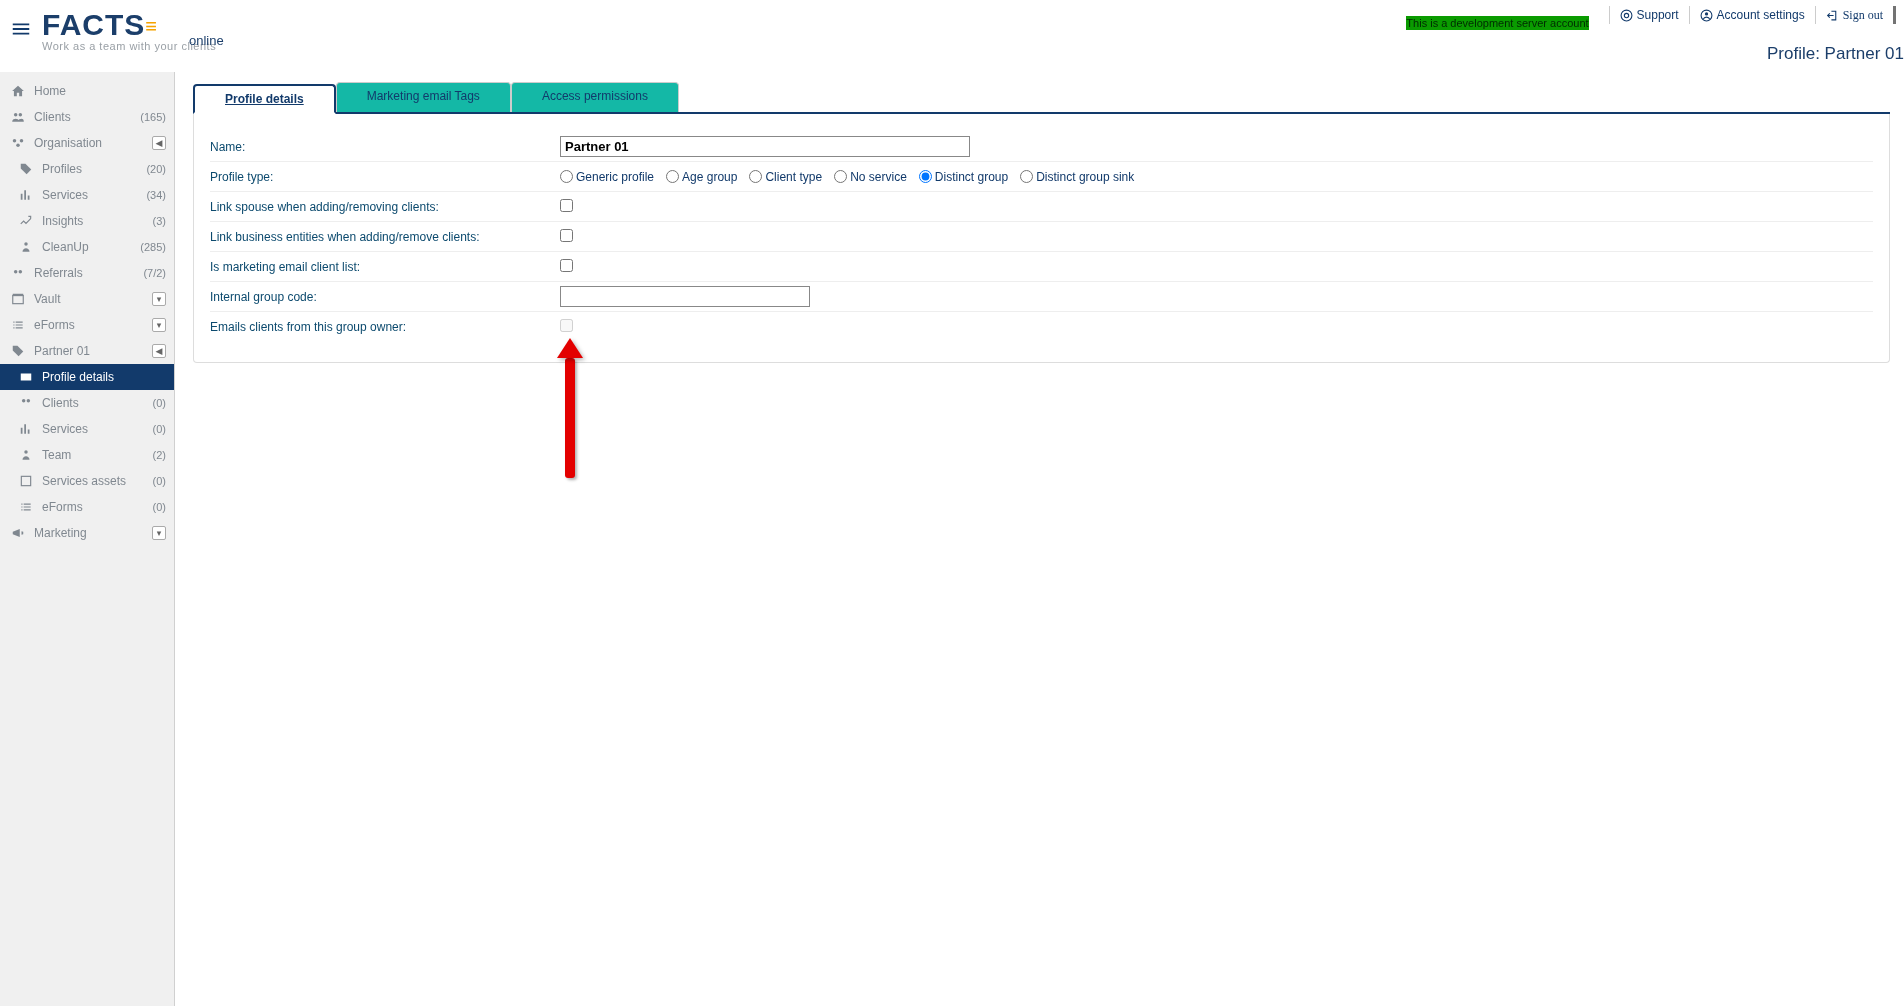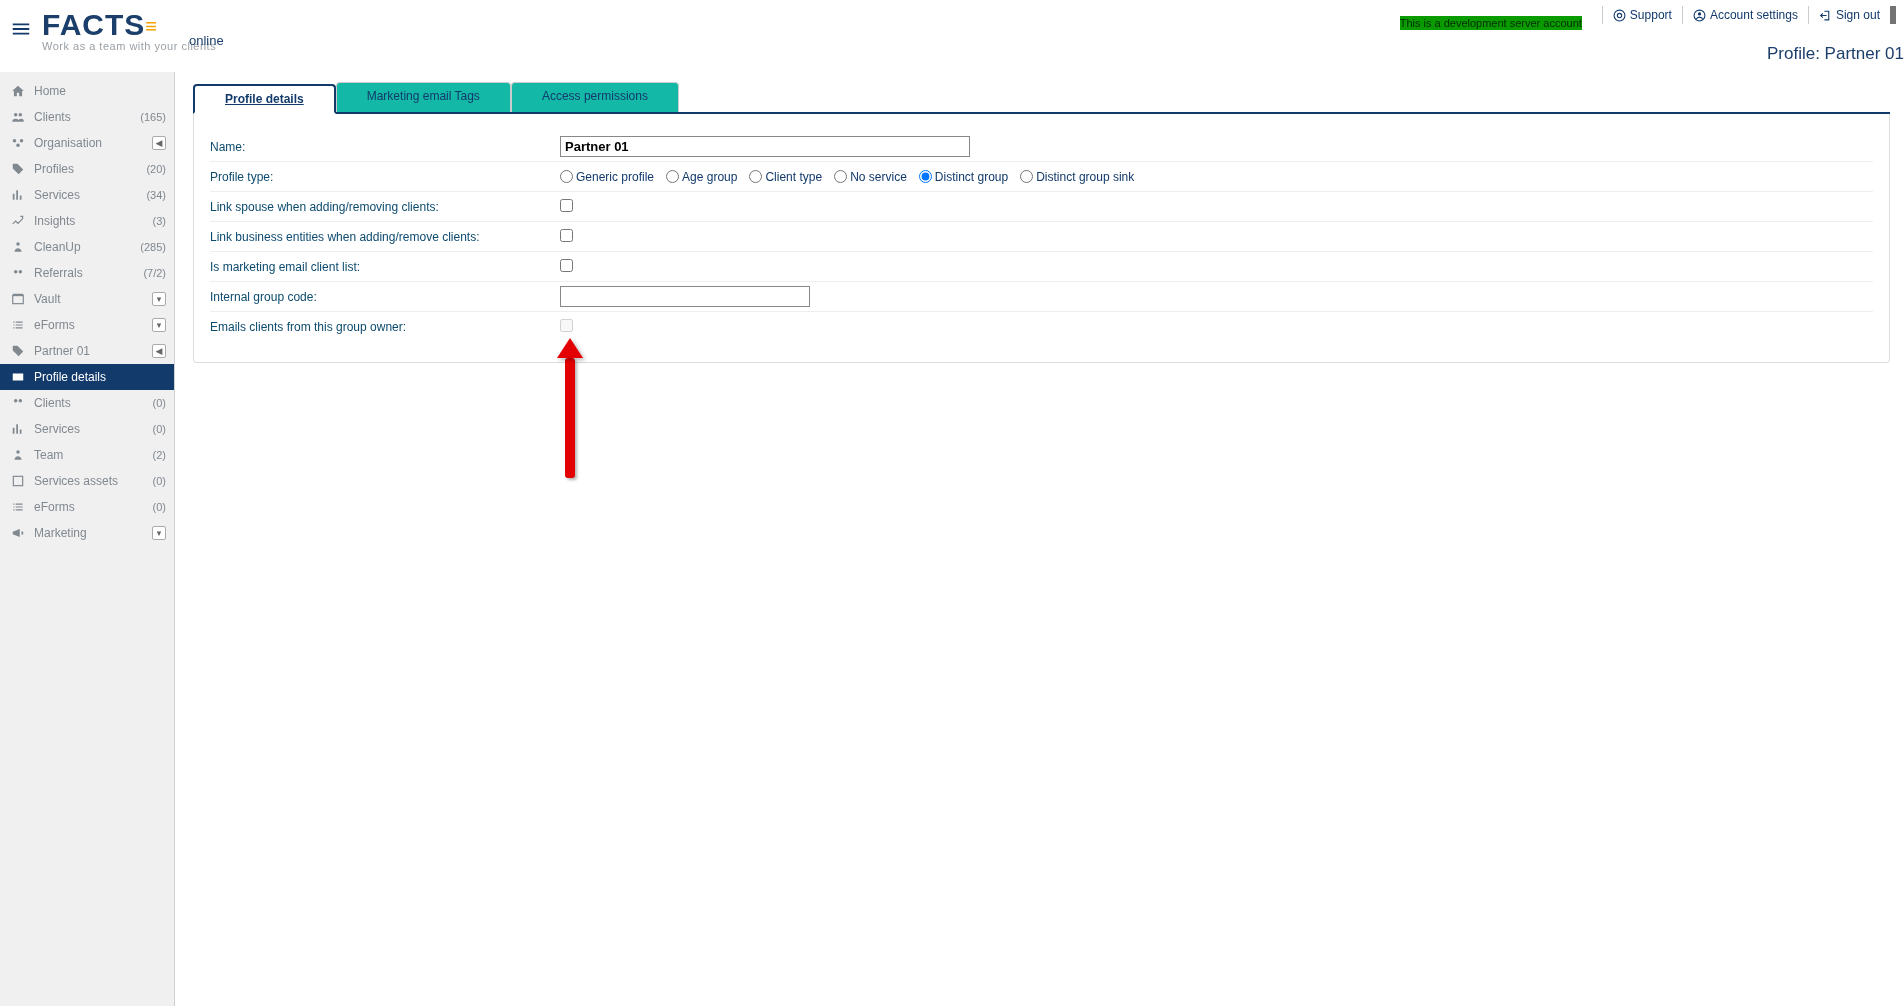--- a/index.html
+++ b/index.html
@@ -10,29 +10,29 @@
 .hamburger { width: 24px; height: 24px; margin: 14px 8px 0 2px; cursor: pointer; color:#123a6b; }
 .logo-block { margin-top: 4px; }
 .logo-text { font-size: 30px; font-weight: 800; letter-spacing: 1px; color: #1b3e6a; font-family: Arial, sans-serif; }
 .logo-sub { font-size: 11px; color:#9aa0a6; letter-spacing:0.5px; margin-top:-2px; }
 .logo-online { font-size: 13px; color:#1b3e6a; position:relative; top:10px;margin-left:34px; }
 .logo-dashes { color:#f5a300; letter-spacing:-2px; font-size:20px; position:relative; top:-2px;}
 .top-spacer { flex: 1; }
 .dev-banner { background:#0a9b00; color:#002b00; font-size:11px; padding:1px 0; align-self:flex-start; margin-top:12px; }
 .top-links { display:flex; align-items:center; gap:0; margin-left:20px; padding-top:2px; }
 .top-link { display:flex; align-items:center; gap:4px; padding:0 10px; color:#123a6b; font-size:12px; cursor:pointer; border-left:1px solid #ccc; height:18px; }
-.top-link:last-child { border-right:6px solid #737373; }
+.top-link:last-child { border-right:3px solid #737373;font-family:Liberation Serif, serif; }
 
 .page-title { text-align:right; font-size:17px; color:#1b3e6a; margin-top:-18px; margin-bottom:8px; }
 
 
 .layout { display:flex; }
 .sidebar { width:175px; background:#f0f0f0; border-right:1px solid #d0d0d0; min-height:940px; padding-top:6px; }
 .nav-item { display:flex; align-items:center; padding:4px 8px; height:26px; color:#808890; font-size:12px; cursor:pointer; }
-.nav-item.sub { padding-left:8px; }
+.nav-item.sub { padding-left:16px; }
 .nav-item.active { background:#123a6b; color:#fff; }
 .nav-icon { width:20px; display:inline-flex; align-items:center; justify-content:center; margin-right:6px; color:inherit; }
 .nav-label { flex:1; white-space:nowrap; }
 .nav-count { font-size:11px; color:#808890; }
 .nav-caret { width:14px; height:14px; border:1px solid #aaa; display:flex; align-items:center; justify-content:center; font-size:9px; color:#666; background:#fff; border-radius:2px; }
 
 
 .main { flex:1; padding:10px 14px 10px 18px; }
 .tabs { display:flex; border-bottom:2px solid #123a6b; }
 .tab { padding:6px 30px; border:1px solid #ccc; border-bottom:none; background:#14b8a6; color:#123a6b; font-size:12px; cursor:pointer; border-top-left-radius:4px; border-top-right-radius:4px; margin-right:0px; }

